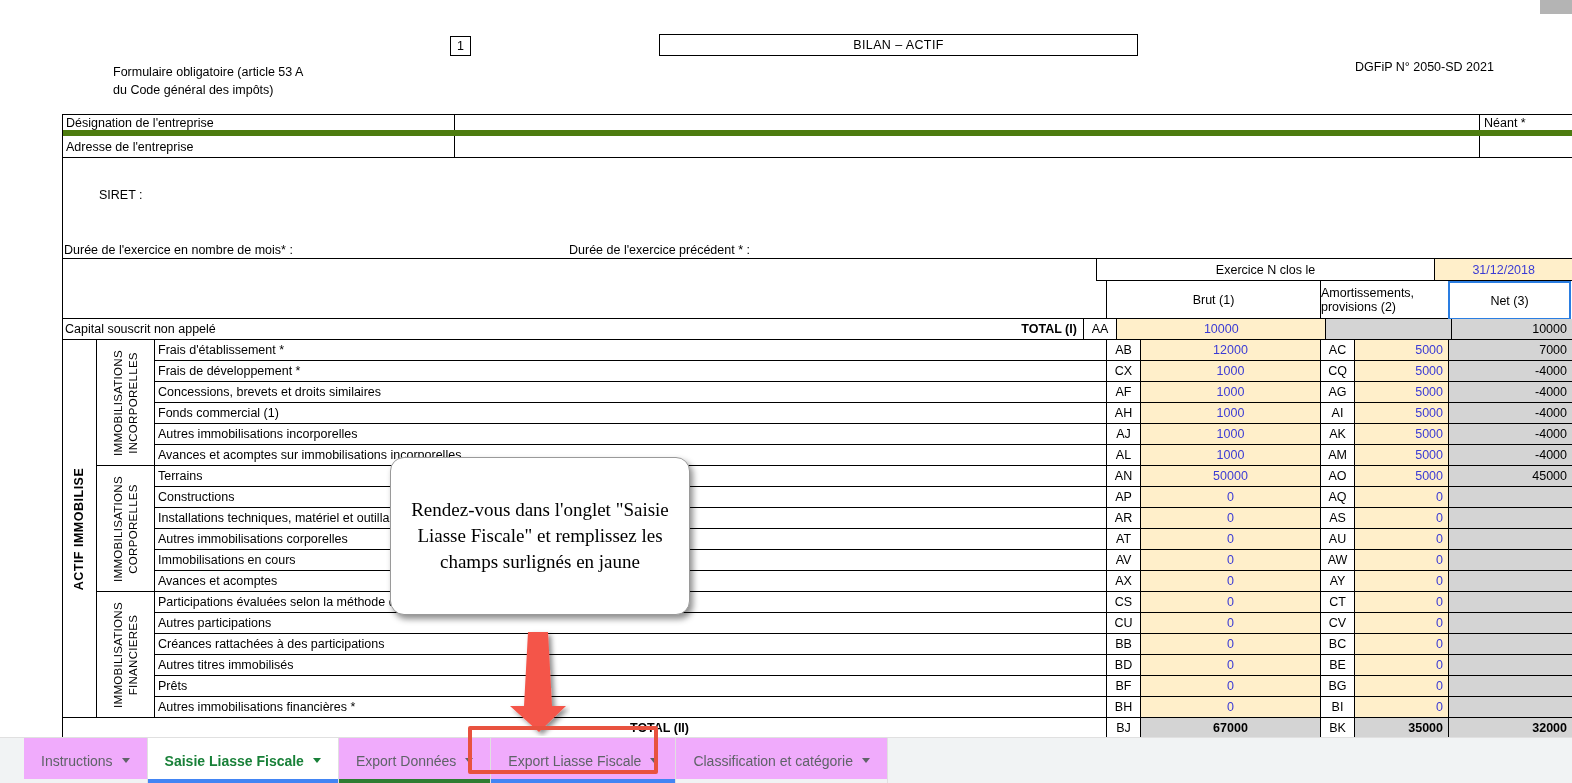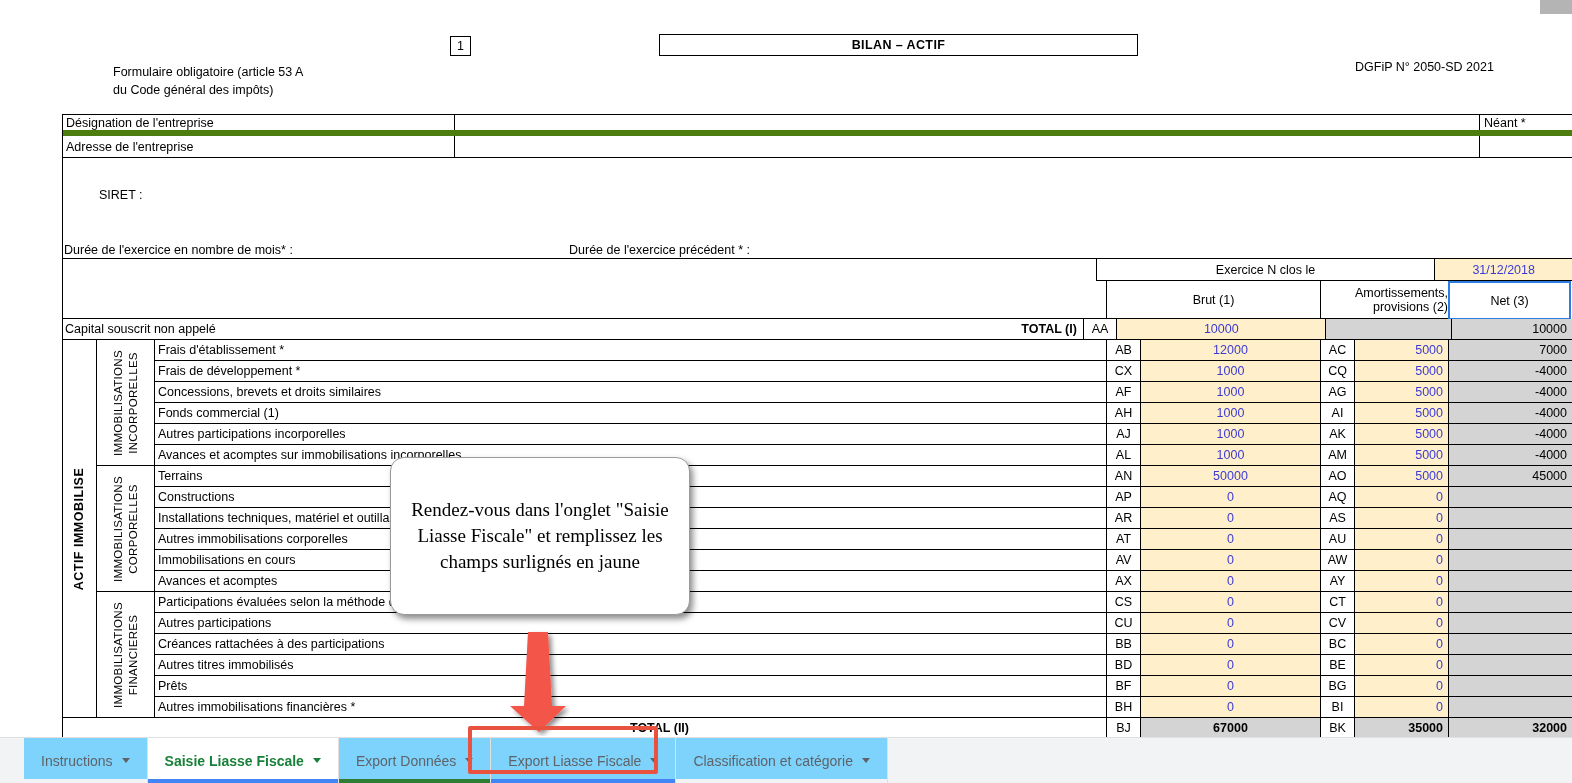--- a/index.html
+++ b/index.html
@@ -47,21 +47,21 @@
     width: 21px; height: 20px;
     border: 1px solid #000;
     font-size: 12.5px; color: #000;
     display: flex; align-items: center; justify-content: center;
   }
   .title-box {
     position: absolute; left: 659px; top: 20px;
     width: 479px; height: 22px;
     border: 1px solid #000;
     display: flex; align-items: center; justify-content: center;
-    font-size: 12.5px; font-weight: bold; color: #000;
+    font-size: 12.5px; font-weight: normal; color: #000;
     letter-spacing: .4px;
   }
   .dgfip {
     position: absolute; left: 1355px; top: 46px;
     font-size: 12.5px; color: #000; white-space: nowrap;
   }
 
   
   .ident {
     position: absolute; left: 62px; top: 100px;
@@ -138,21 +138,21 @@
   }
 
   
   .h2-spacer { width: 1044px; height: 38px; border-right: 1px solid #000; }
   .h2-brut {
     width: 214px; height: 38px;
     justify-content: center;
   }
   .h2-amort {
     width: 128px; height: 38px;
-    justify-content: center; text-align: right;
+    justify-content: center; text-align: left;
     white-space: normal; line-height: 14px;
   }
   .h2-net {
     width: 123px; height: 38px;
     justify-content: center;
     border: 2px solid #2a7de1;
     border-bottom: 1px solid #2a7de1;
     margin-left: -1px;
   }
 
@@ -288,21 +288,21 @@
     display: flex; align-items: stretch;
   }
   .tab-lead { width: 24px; }
   .tab {
     position: relative;
     display: flex; align-items: center;
     padding: 0 17px;
     font-size: 14px; color: #5f6368;
     border-right: 1px solid #e0e0e0;
     white-space: nowrap;
-    background: #7dd3fc;
+    background: #f0abfc;
   }
   .tab .caret {
     margin-left: 9px;
     width: 0; height: 0;
     border-left: 4.5px solid transparent;
     border-right: 4.5px solid transparent;
     border-top: 5px solid #5f6368;
   }
   .tab .underline {
     position: absolute; left: 0; bottom: 0;
@@ -424,21 +424,21 @@
                   </div>
                   <div class="trow">
                     <div class="cell r-label">Fonds commercial (1)</div>
                     <div class="cell c-code">AH</div>
                     <div class="cell c-brut">1000</div>
                     <div class="cell c-code2">AI</div>
                     <div class="cell c-amort">5000</div>
                     <div class="cell c-net">-4000</div>
                   </div>
                   <div class="trow">
-                    <div class="cell r-label">Autres participations incorporelles</div>
+                    <div class="cell r-label">Autres immobilisations incorporelles</div>
                     <div class="cell c-code">AJ</div>
                     <div class="cell c-brut">1000</div>
                     <div class="cell c-code2">AK</div>
                     <div class="cell c-amort">5000</div>
                     <div class="cell c-net">-4000</div>
                   </div>
                   <div class="trow">
                     <div class="cell r-label">Avances et acomptes sur immobilisations incorporelles</div>
                     <div class="cell c-code">AL</div>
                     <div class="cell c-brut">1000</div>

